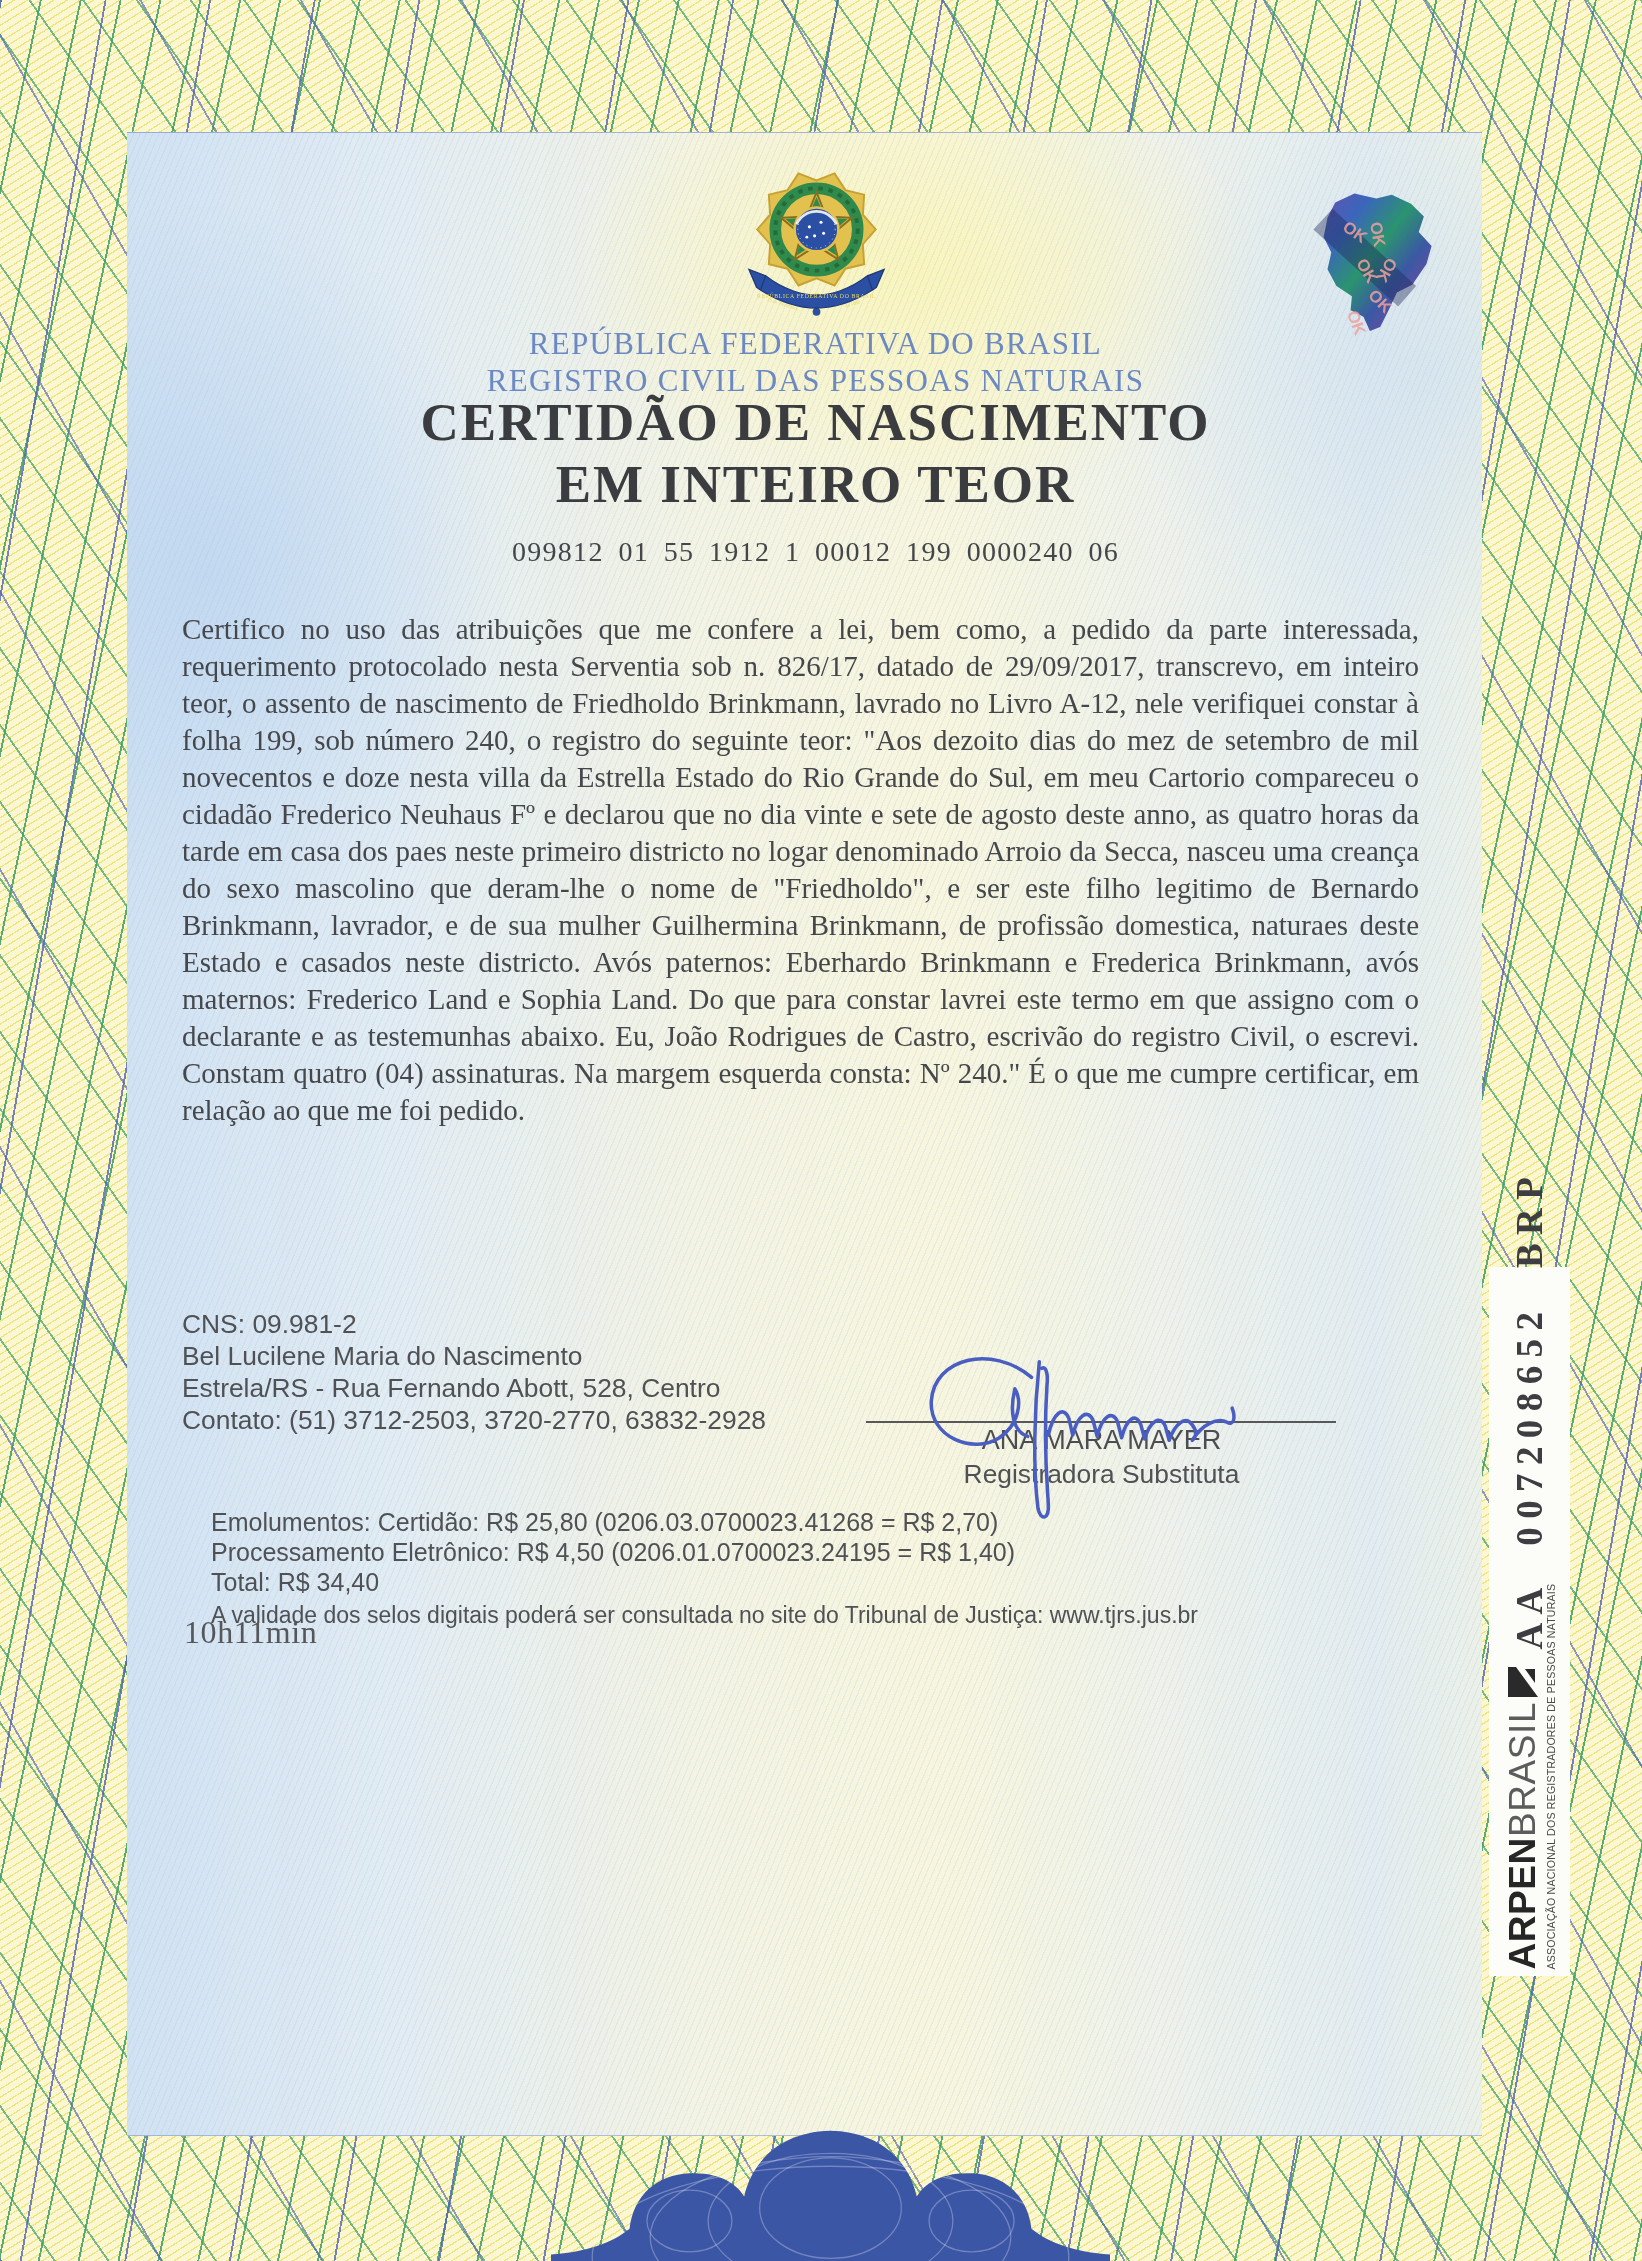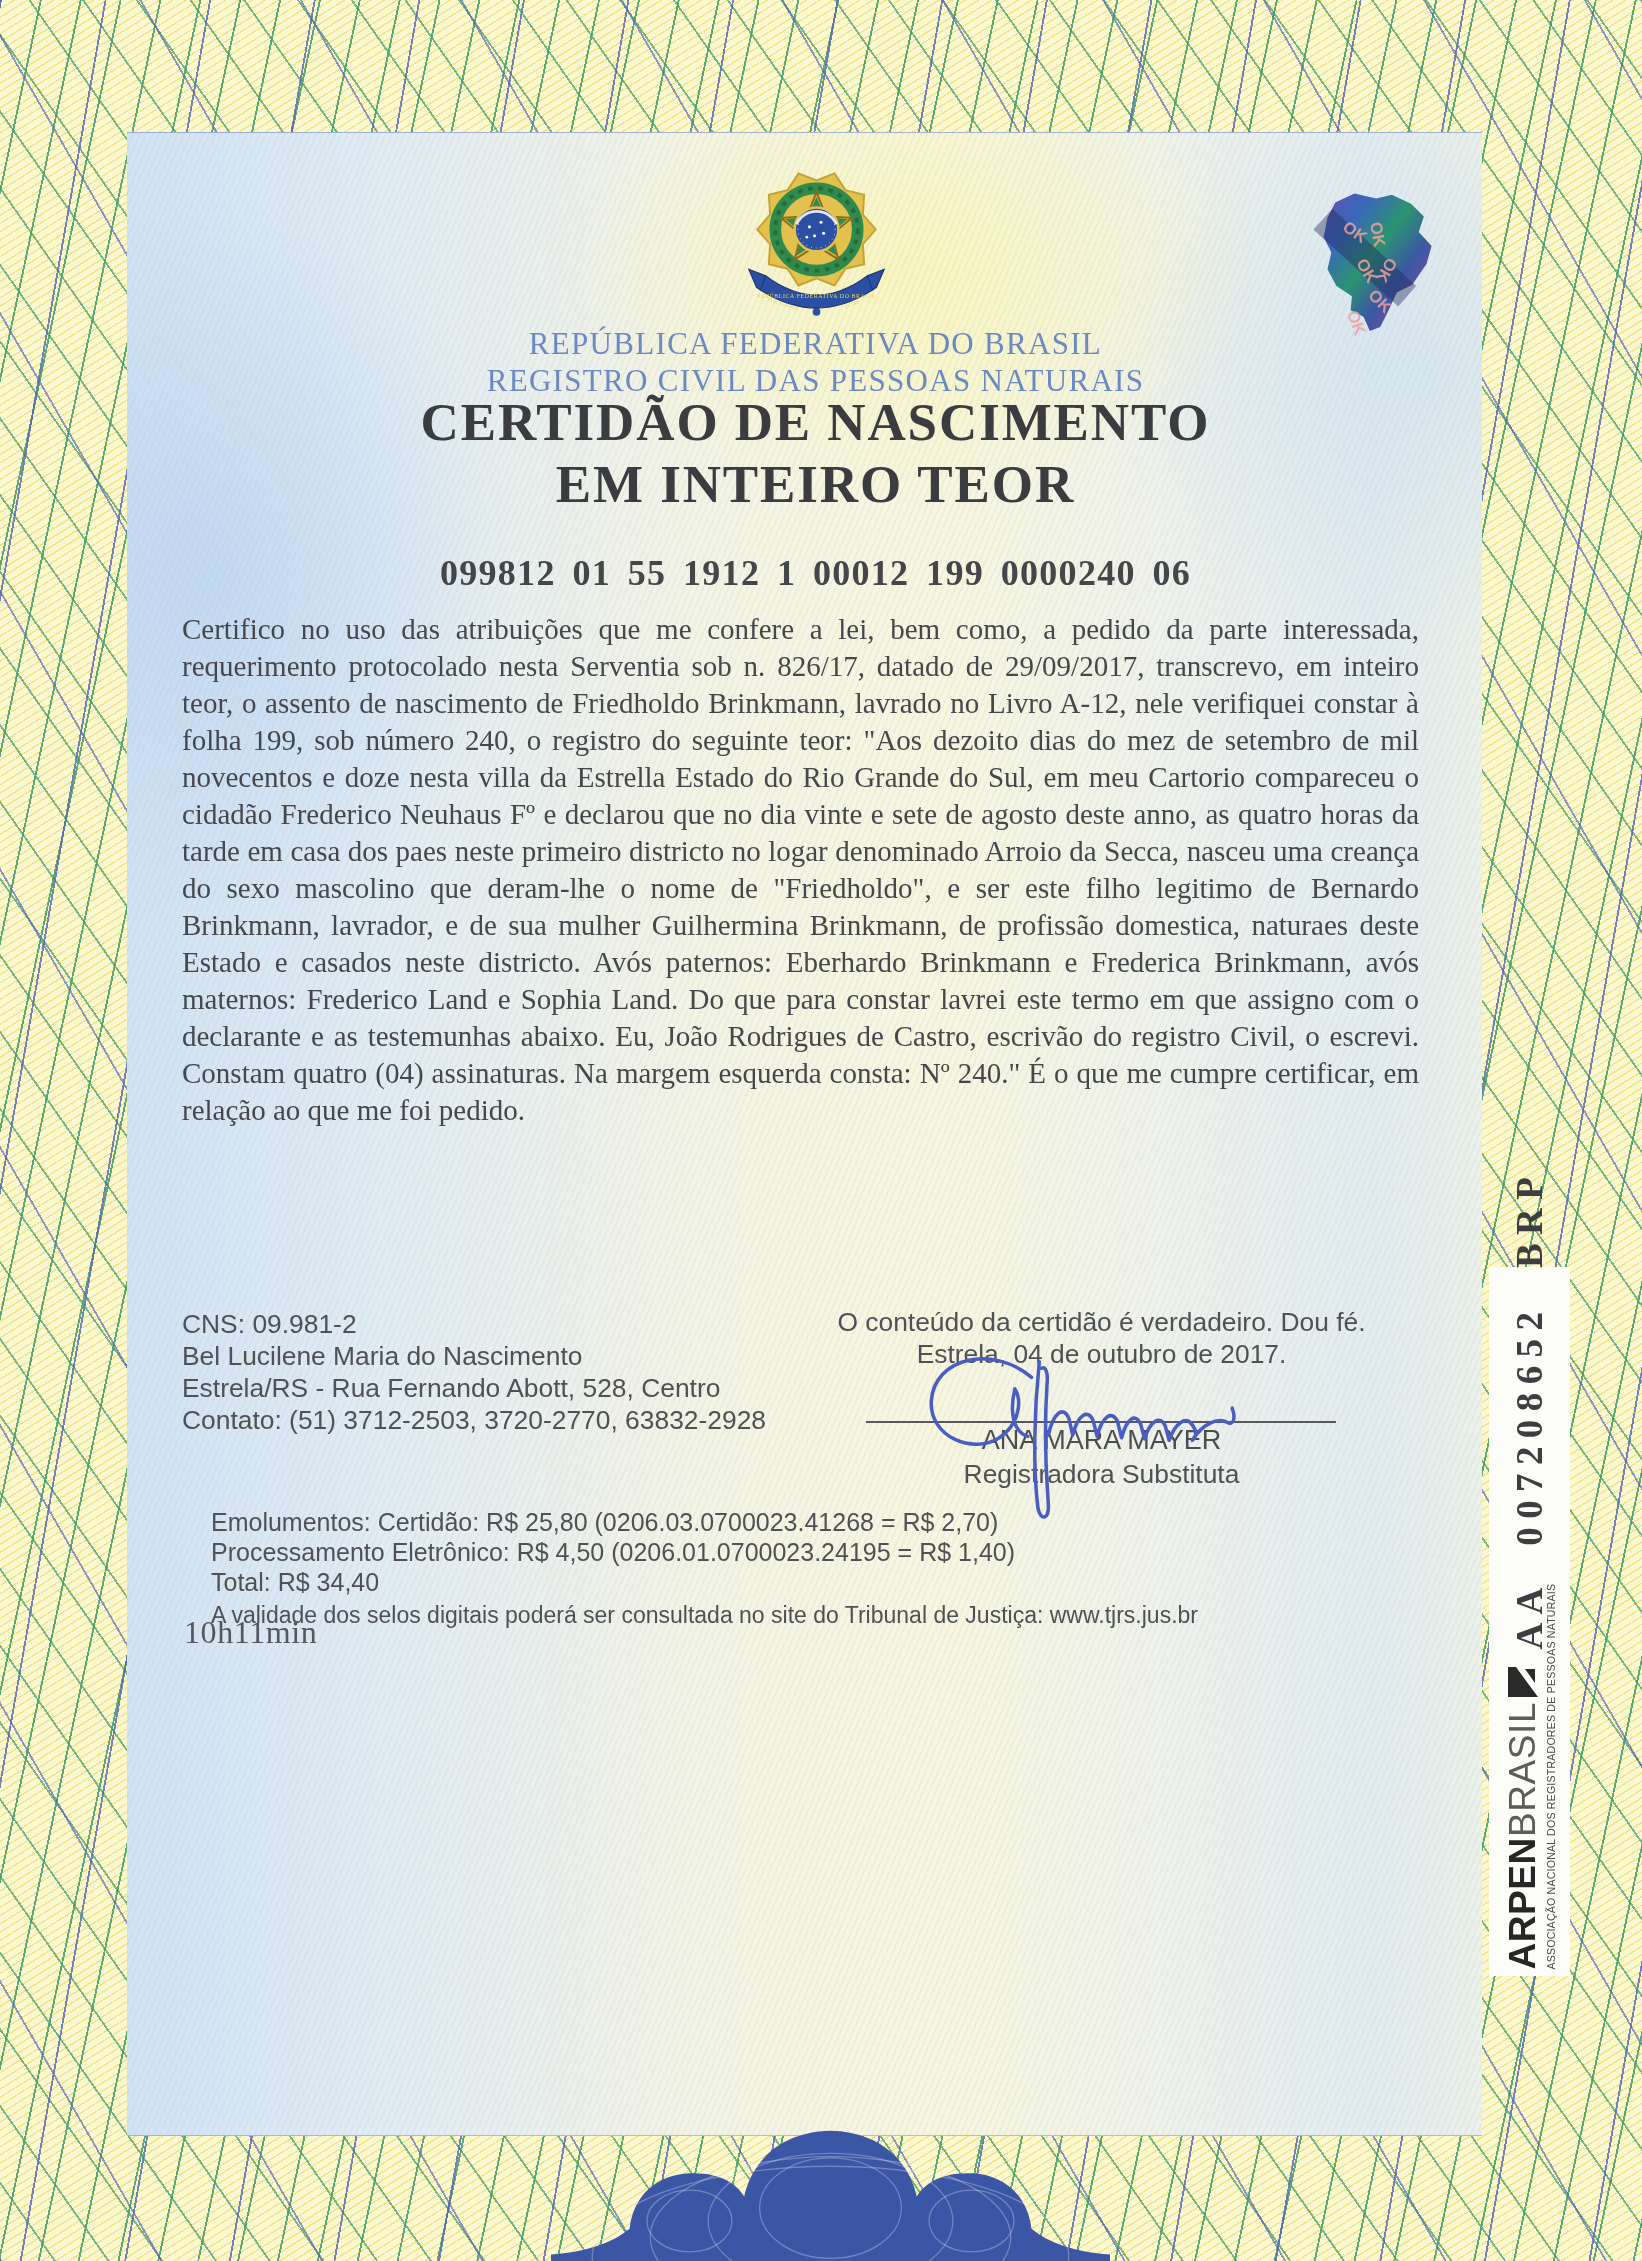--- a/index.html
+++ b/index.html
@@ -23,21 +23,21 @@
       repeating-linear-gradient(113deg, rgba(152,182,216,.15) 0 1.3px, transparent 1.3px 5.8px),
       radial-gradient(ellipse 490px 335px at 58% 7%, rgba(250,245,182,.85), rgba(250,245,182,0) 70%),
       radial-gradient(ellipse 419px 515px at 6% 22%, rgba(188,213,240,.75), rgba(188,213,240,0) 72%),
       radial-gradient(ellipse 451px 387px at 96% 12%, rgba(205,224,240,.6), rgba(205,224,240,0) 70%),
       linear-gradient(90deg, rgba(205,224,243,.9) 0%, rgba(219,233,246,.7) 20%, rgba(245,243,222,.55) 42%,
         rgba(250,247,216,.7) 60%, rgba(236,241,234,.5) 76%, rgba(216,231,243,.6) 92%, rgba(231,238,230,.55) 100%);
   }
   .cline{position:absolute;left:155px;width:1321px;text-align:center;}
   .hdr-blue{font-size:31px;letter-spacing:1.3px;color:#6d89c2;}
   .title{font-size:53px;font-weight:bold;letter-spacing:1.9px;color:#3b3c40;}
-  .certnum{font-size:36px;font-weight:bold;color:#45464a;letter-spacing:1.3px;word-spacing:6.4px;margin-top:16px;}
+  .certnum{font-size:28px;font-weight:normal;color:#45464a;letter-spacing:1.3px;word-spacing:6.4px;}
   .bodytext{
     position:absolute;left:182px;top:611px;width:1237px;
     font-size:29px;line-height:37px;text-align:justify;color:#45474b;
   }
   .sans{font-family:"Liberation Sans", sans-serif;}
   .office{position:absolute;left:182px;top:1308px;font-size:26.4px;line-height:32px;color:#4f5155;}
   .attest{position:absolute;left:831px;top:1306px;width:541px;text-align:center;
           font-size:26.4px;line-height:32px;color:#4f5155;}
   .sig-rule{position:absolute;left:866px;top:1421px;width:470px;border-top:2.6px solid #58585a;}
   .att-name{position:absolute;left:831px;top:1425px;width:541px;text-align:center;font-size:27px;color:#4b4d51;}
@@ -127,24 +127,20 @@
 
   <div class="bodytext">Certifico no uso das atribuições que me confere a lei, bem como, a pedido da parte interessada, requerimento protocolado nesta Serventia sob n. 826/17, datado de 29/09/2017, transcrevo, em inteiro teor, o assento de nascimento de Friedholdo Brinkmann, lavrado no Livro A-12, nele verifiquei constar à folha 199, sob número 240, o registro do seguinte teor: "Aos dezoito dias do mez de setembro de mil novecentos e doze nesta villa da Estrella Estado do Rio Grande do Sul, em meu Cartorio compareceu o cidadão Frederico Neuhaus Fº e declarou que no dia vinte e sete de agosto deste anno, as quatro horas da tarde em casa dos paes neste primeiro districto no logar denominado Arroio da Secca, nasceu uma creança do sexo mascolino que deram-lhe o nome de "Friedholdo", e ser este filho legitimo de Bernardo Brinkmann, lavrador, e de sua mulher Guilhermina Brinkmann, de profissão domestica, naturaes deste Estado e casados neste districto. Avós paternos: Eberhardo Brinkmann e Frederica Brinkmann, avós maternos: Frederico Land e Sophia Land. Do que para constar lavrei este termo em que assigno com o declarante e as testemunhas abaixo. Eu, João Rodrigues de Castro, escrivão do registro Civil, o escrevi. Constam quatro (04) assinaturas. Na margem esquerda consta: Nº 240." É o que me cumpre certificar, em relação ao que me foi pedido.</div>
 
   <div class="office sans">
     <div>CNS: 09.981-2</div>
     <div>Bel Lucilene Maria do Nascimento</div>
     <div>Estrela/RS - Rua Fernando Abott, 528, Centro</div>
     <div>Contato: (51) 3712-2503, 3720-2770, 63832-2928</div>
   </div>
 
-  <div class="attest sans">
-    <div>O conteúdo da certidão é verdadeiro. Dou fé.</div>
-    <div>Estrela, 04 de outubro de 2017.</div>
-  </div>
 
   <svg class="signature" width="412" height="180" viewBox="0 0 640 280">
     <g stroke="#4a5ec2" stroke-width="5.5" fill="none" stroke-linecap="round" stroke-linejoin="round">
       <path d="M212,58 C150,6 60,28 56,95 C53,152 122,178 162,152 C192,132 198,96 186,76 C178,110 182,142 206,150"></path>
       <path d="M224,34 C216,110 214,200 222,262 C226,282 240,280 238,254 C236,220 230,160 236,70 C238,52 234,40 228,44"></path>
       <path d="M238,148 C246,112 262,102 270,122 L276,148 C284,116 300,106 308,126 L314,150 C322,118 338,108 346,128 L352,152 C360,122 374,112 382,132 L388,154 C396,126 412,116 420,134 L426,156 C436,128 452,118 462,132 C470,142 468,152 462,156 C478,130 502,120 516,128 C526,134 530,122 524,106"></path>
     </g>
   </svg>
   <div class="sig-rule"></div>
   <div class="att-name sans">ANA MARA MAYER</div>

